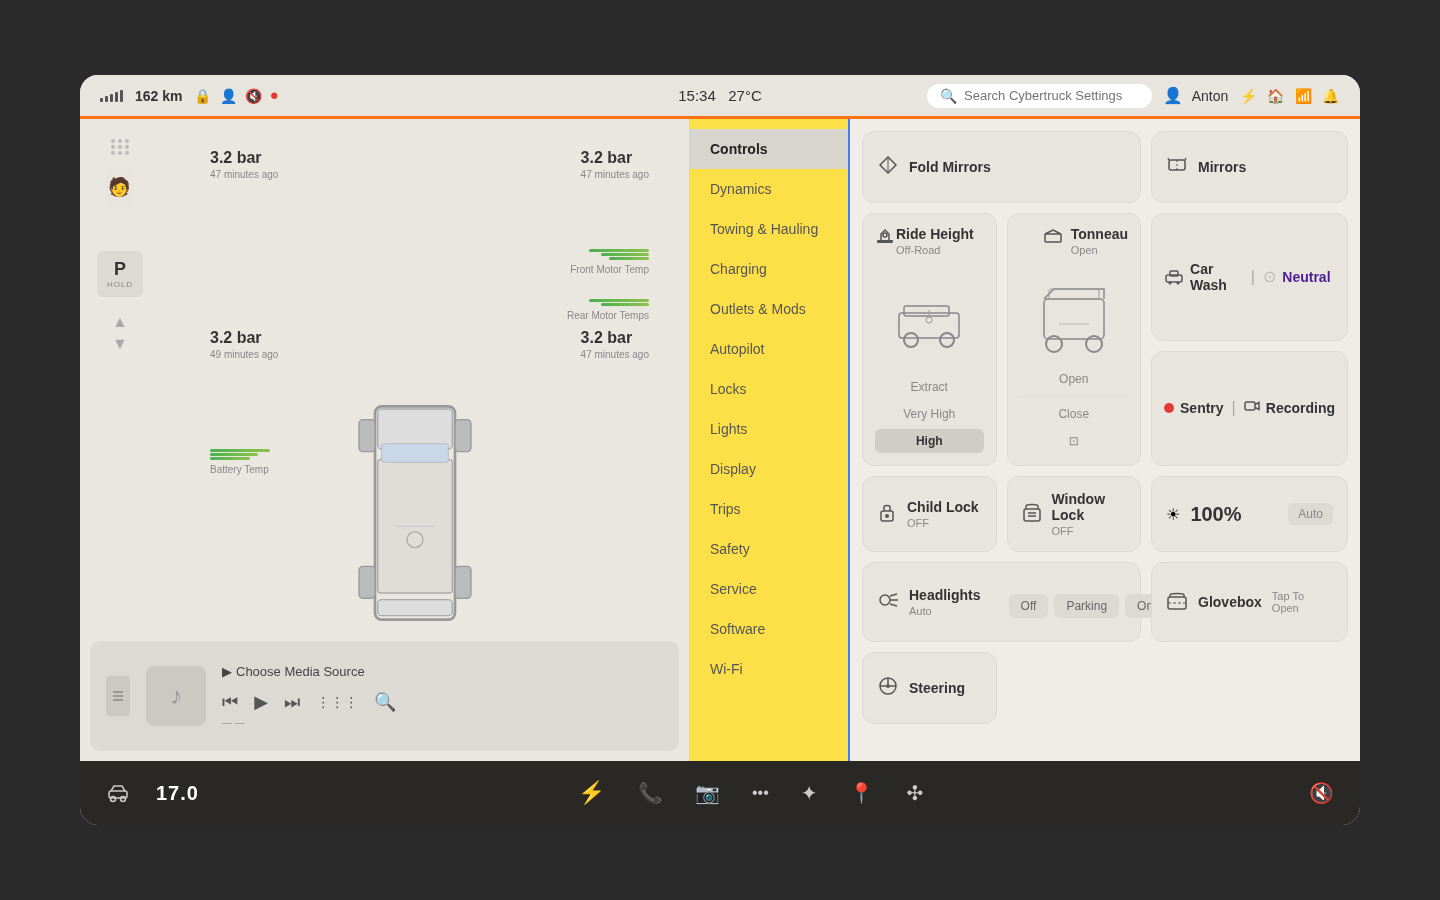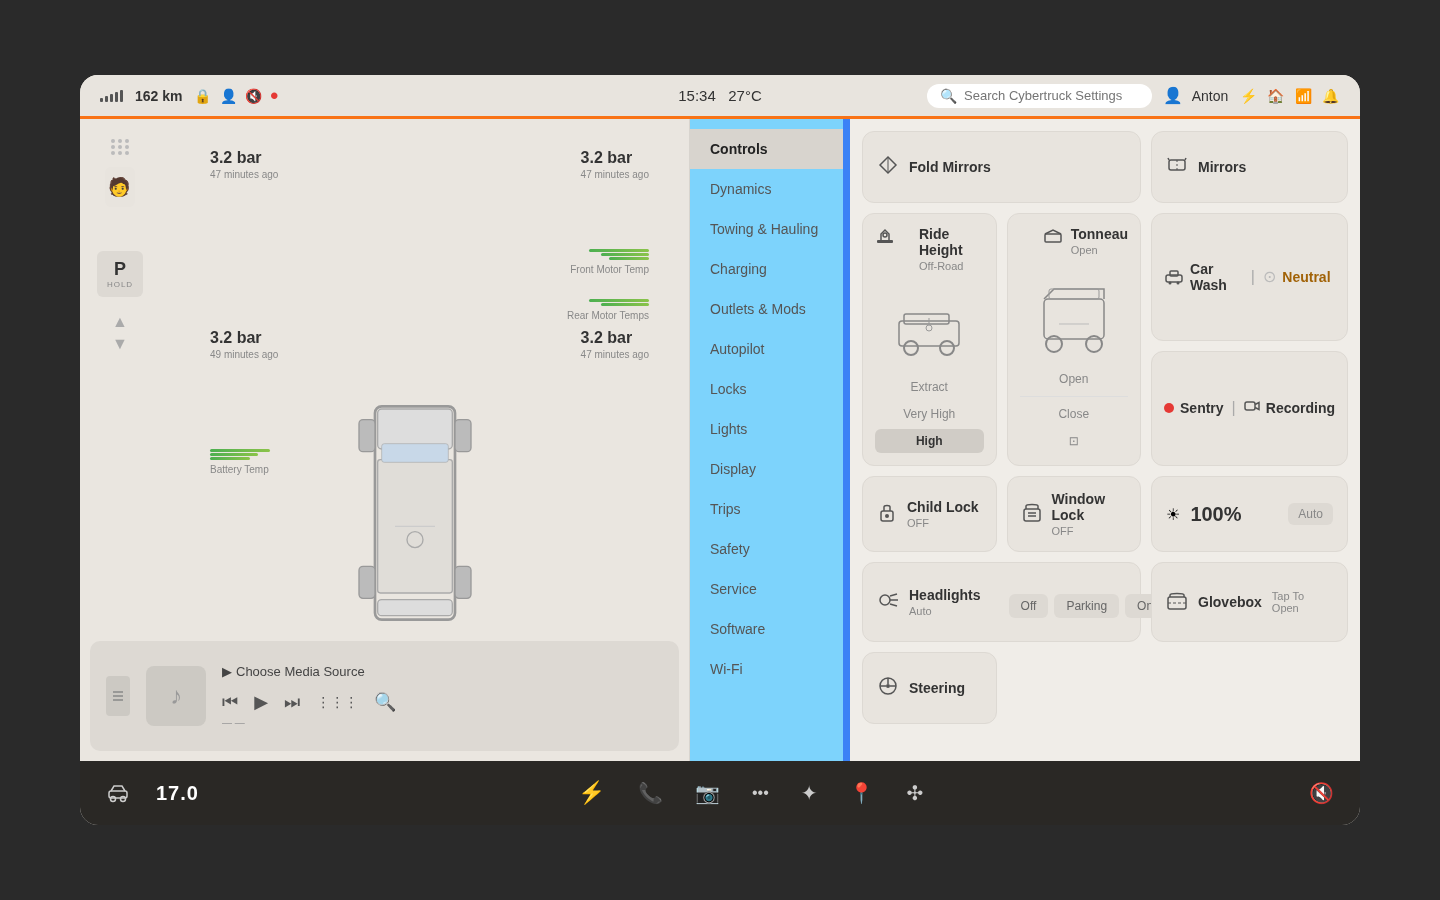--- a/index.html
+++ b/index.html
@@ -242,23 +242,23 @@
     
     .right-panel {
       flex: 1;
       display: flex;
       overflow: hidden;
     }
 
     
     .nav-sidebar {
       width: 160px;
-      background: #7dd3fc;
+      background: #fde047;
       padding: 10px 0;
-      border-right: 7px solid #3b82f6;
+      border-right: 2px solid #3b82f6;
       overflow-y: auto;
     }
 
     .nav-item {
       padding: 12px 20px;
       font-size: 14px;
       color: #555;
       cursor: pointer;
       border-radius: 0;
     }
@@ -608,21 +608,21 @@
                   <line x1="13" y1="11" x2="19" y2="11" stroke="#555" stroke-width="1.5"></line>
                   <line x1="11" y1="3" x2="11" y2="9" stroke="#555" stroke-width="1.5"></line>
                 </svg>
             </span>
             <div class="card-text">
               <div class="card-title">Steering</div>
             </div>
           </div>
 
           <div style="grid-column:1; grid-row: 2 / 4; background:#e8e4de; border-radius:12px; border:1px solid #ddd9d3; padding:12px; display:flex; flex-direction:column; cursor:pointer;">
-            <div style="display:flex;align-items:flex-start;gap:24px;margin-bottom:4px;">
+            <div style="display:flex;align-items:flex-start;gap:1px;margin-bottom:4px;">
               <span>
                 <svg width="20" height="20" viewBox="0 0 20 20" fill="none">
                     <rect x="2" y="14" width="16" height="3" rx="1" fill="#555"></rect>
                     <path d="M6 14 L6 8 L10 4 L14 8 L14 14" stroke="#555" stroke-width="1.5" fill="none"></path>
                     <circle cx="10" cy="9" r="2" stroke="#555" stroke-width="1.5" fill="none"></circle>
                   </svg>
               </span>
               <div>
                 <div class="card-title">Ride Height</div>
                 <div class="card-subtitle">Off-Road</div>
@@ -690,21 +690,21 @@
                   <circle cx="6" cy="18" r="1.5" fill="#555"></circle>
                   <circle cx="14" cy="18" r="1.5" fill="#555"></circle>
                 </svg>
             </span>
             <div class="card-text">
               <div class="card-title">Car Wash</div>
             </div>
             <span style="color:#aaa;margin:0 2px;">|</span>
             <span style="color:#bbb;">⊙</span>
             <div class="card-text">
-              <div class="card-title" style="color:#a16207;">Neutral</div>
+              <div class="card-title" style="color:#4c1d95;">Neutral</div>
             </div>
           </div>
 
           <div style="grid-column:3; grid-row:3; background:#e8e4de; border-radius:12px; border:1px solid #ddd9d3; padding:12px; display:flex; align-items:center; gap:6px; cursor:pointer;">
             <div class="red-dot"></div>
             <div class="card-text">
               <div class="card-title">Sentry</div>
             </div>
             <span style="color:#aaa;margin:0 2px;">|</span>
             <span>

